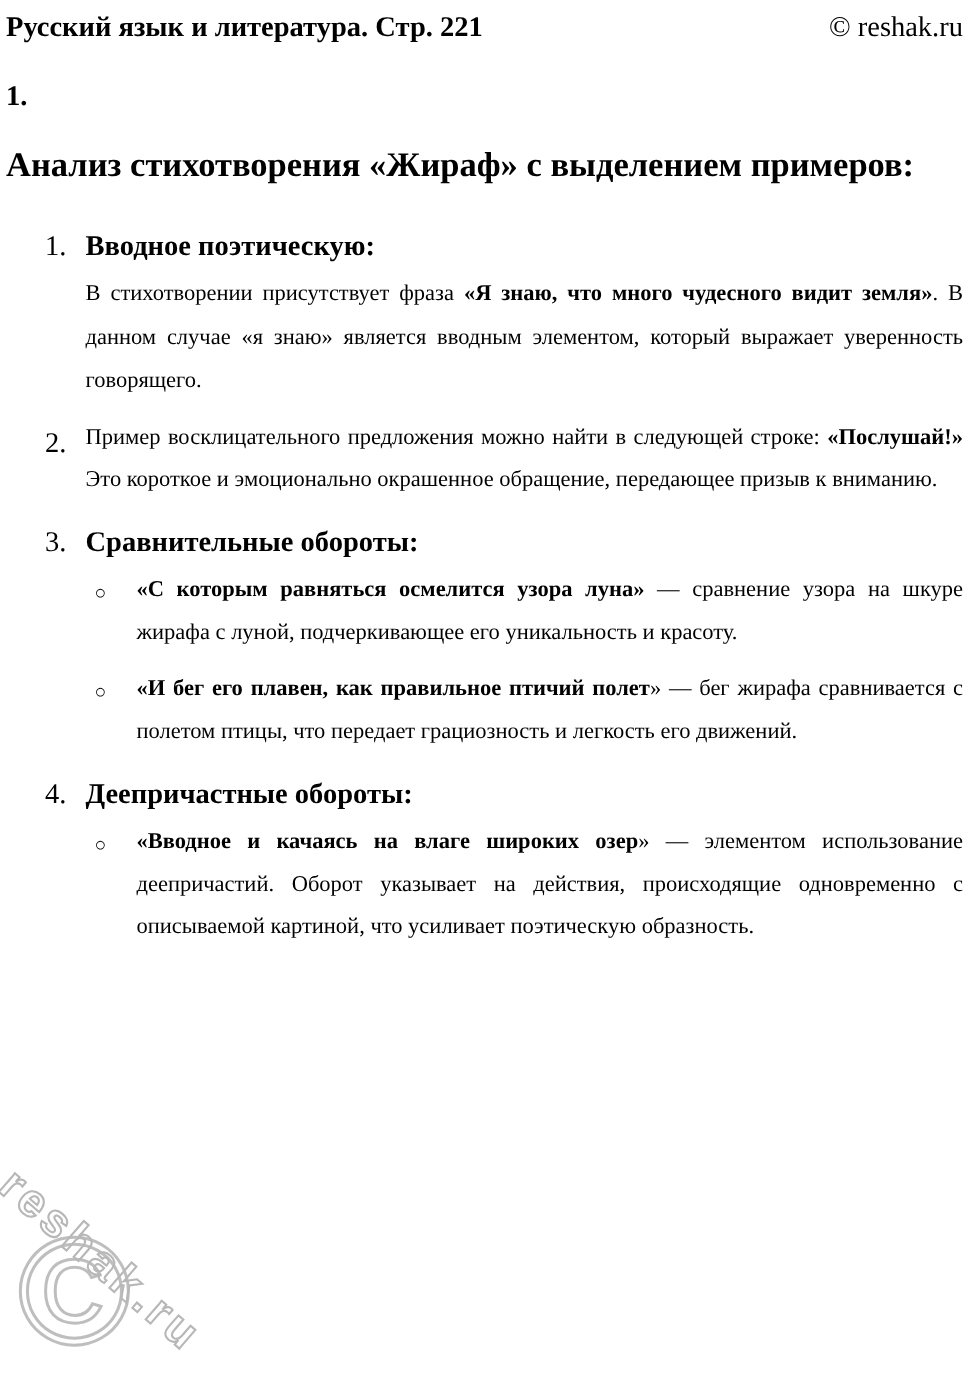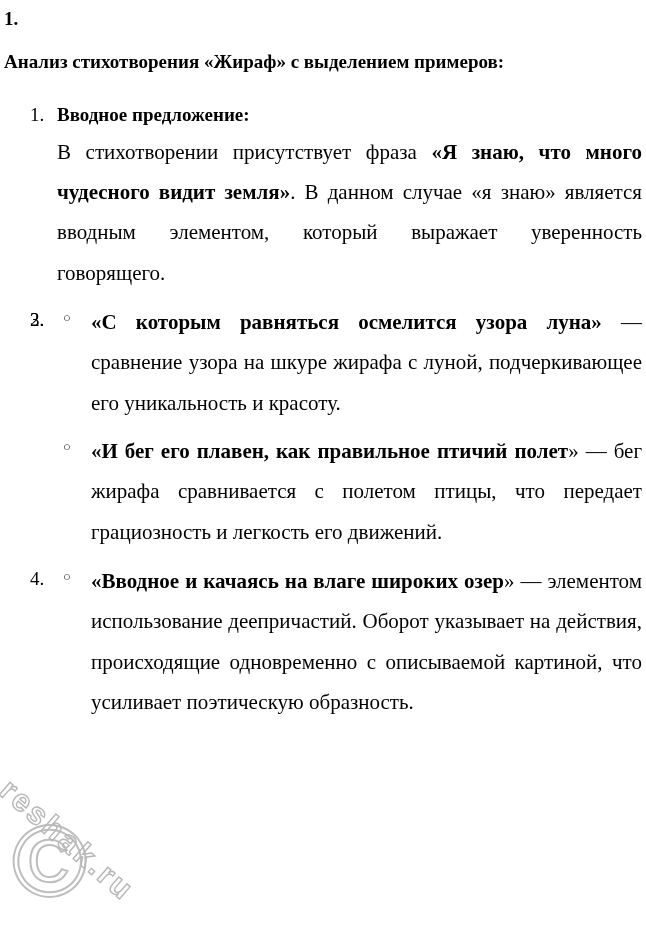--- a/index.html
+++ b/index.html
@@ -30,21 +30,21 @@
   .hdr-left { font-weight: bold; }
   .hdr-right { font-weight: normal; }
   .task-number {
     font-weight: bold;
     font-size: 19px;
     line-height: 1.15;
     margin-bottom: 21px;
   }
   .doc-title {
     font-weight: bold;
-    font-size: 19px;
+    font-size: 23px;
     line-height: 1.15;
     margin: 0 0 24px 0;
   }
   .items { margin: 0; }
   .item { position: relative; margin-top: 9px; }
   .item-head {
     position: relative;
     padding-left: 53px;
     font-size: 19px;
     line-height: 1.85;
@@ -52,21 +52,21 @@
   .item-num {
     position: absolute;
     left: 26px;
     top: 0;
     font-weight: normal;
   }
   .head-text { font-weight: bold; }
   .para {
     margin: 0 0 8px 0;
     padding-left: 53px;
-    font-size: 21px;
+    font-size: 15px;
     line-height: 1.92;
     text-align: justify;
     text-align-last: left;
   }
   .para b { font-weight: bold; }
   .bullet { position: relative; }
   .bullet-marker {
     position: absolute;
     left: 59px;
     top: 9px;
@@ -109,58 +109,65 @@
     color: transparent;
     -webkit-text-stroke: 2px #b3b3b3;
   }
 </style>
 </head>
 <body>
 
 <div class="page">
   <div class="content">
 
+    <header class="page-header">
+      <span class="hdr-left">Русский язык и литература. Стр. 221</span>
+      <span class="hdr-right">© reshak.ru</span>
+    </header>
 
     <div class="task-number">1.</div>
 
     <h1 class="doc-title">Анализ стихотворения «Жираф» с выделением примеров:</h1>
 
     <section class="items">
 
       <div class="item">
         <div class="item-head">
           <span class="item-num">1.</span>
-          <span class="head-text">Вводное предложение:</span>
+          <span class="head-text">Вводное поэтическую:</span>
         </div>
         <p class="para"><span>В стихотворении присутствует фраза </span><b>«Я знаю, что много чудесного видит земля»</b><span>. В данном случае «я знаю» является вводным элементом, который выражает уверенность говорящего.</span></p>
       </div>
 
       <div class="item">
         <div class="item-head">
           <span class="item-num">2.</span>
         </div>
+        <p class="para"><span>Пример восклицательного предложения можно найти в следующей строке: </span><b>«Послушай!»</b><span> Это короткое и эмоционально окрашенное обращение, передающее призыв к вниманию.</span></p>
       </div>
 
       <div class="item">
         <div class="item-head">
           <span class="item-num">3.</span>
+          <span class="head-text">Сравнительные обороты:</span>
         </div>
         <div class="bullet">
           <span class="bullet-marker">○</span>
           <p class="para"><b>«С которым равняться осмелится узора луна»</b><span> — сравнение узора на шкуре жирафа с луной, подчеркивающее его уникальность и красоту.</span></p>
         </div>
         <div class="bullet">
           <span class="bullet-marker">○</span>
           <p class="para"><b>«И бег его плавен, как правильное птичий полет</b><span>» — бег жирафа сравнивается с полетом птицы, что передает грациозность и легкость его движений.</span></p>
         </div>
       </div>
 
       <div class="item">
         <div class="item-head">
           <span class="item-num">4.</span>
+          <span class="head-text">Деепричастные обороты:</span>
         </div>
         <div class="bullet">
           <span class="bullet-marker">○</span>
           <p class="para"><b>«Вводное и качаясь на влаге широких озер</b><span>» — элементом использование деепричастий. Оборот указывает на действия, происходящие одновременно с описываемой картиной, что усиливает поэтическую образность.</span></p>
         </div>
       </div>
 
     </section>
   </div>
 

